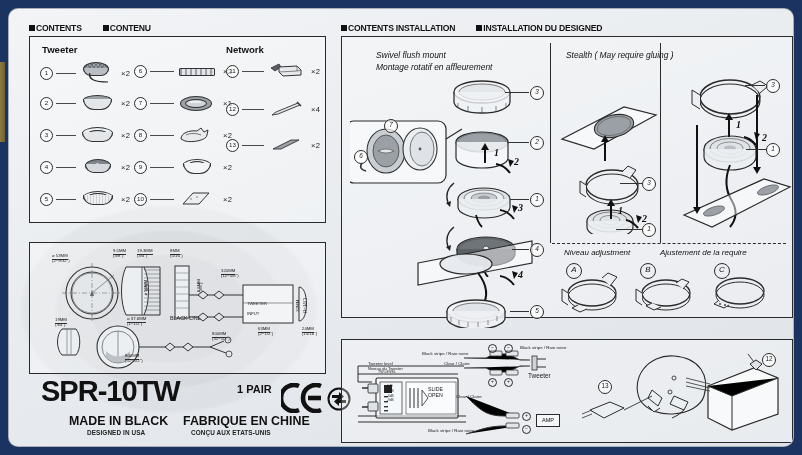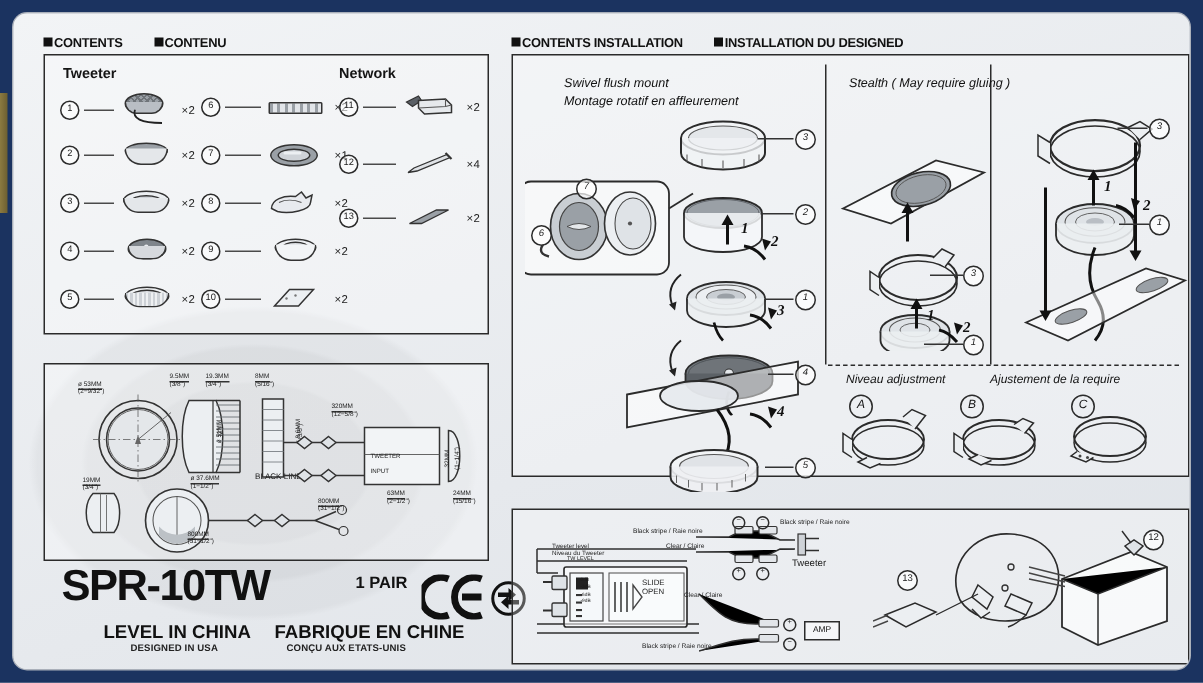--- a/index.html
+++ b/index.html
@@ -398,21 +398,21 @@
           <path d="M27,15 L40,15" stroke="#111" stroke-width="4.6"></path>
         </svg>
       </div>
       <div id="eac">
         <svg width="24" height="24" viewBox="0 0 24 24">
           <circle cx="12" cy="12" r="10.5" fill="none" stroke="#111" stroke-width="2"></circle>
           <path d="M5,8 L12,8 L12,5 L17,9.5 L12,14 L12,11 L5,11 Z" fill="#111"></path>
           <path d="M19,16 L12,16 L12,19 L7,14.5 L12,10 L12,13 L19,13 Z" fill="#111"></path>
         </svg>
       </div>
-      <div id="made">LEVEL IN CHINA</div>
+      <div id="made">MADE IN BLACK</div>
       <div id="fab">FABRIQUE EN CHINE</div>
       <div id="designed">DESIGNED IN USA</div>
       <div id="conçu">CONÇU  AUX ETATS-UNIS</div>
     </div>
 
     <div class="sec-title" style="left:332px;top:14px;">
       <span class="grp">
           <span class="sq"></span>
           <span>CONTENTS INSTALLATION</span>
         </span>

